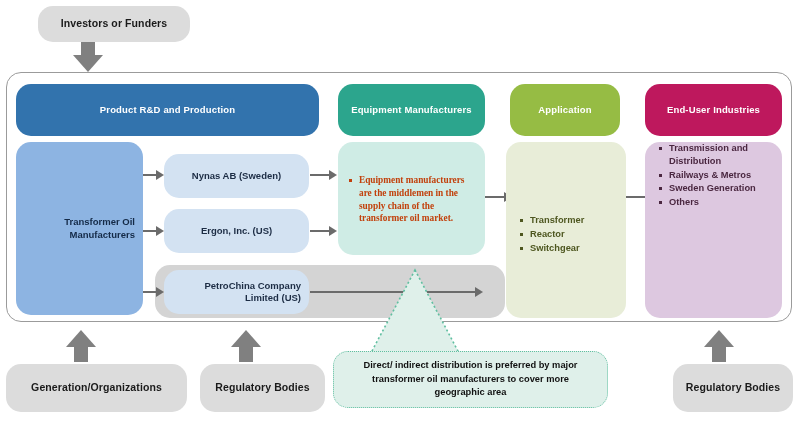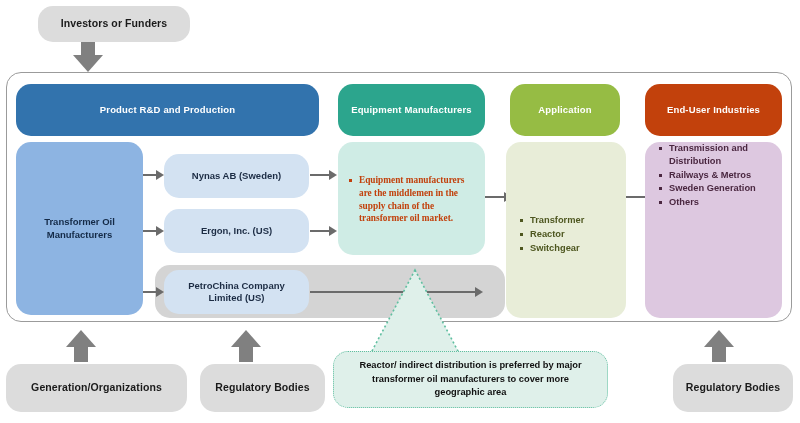--- a/index.html
+++ b/index.html
@@ -45,21 +45,21 @@
     padding: 0 6px;
     line-height: 1.2;
   }
   .panel {
     display: block;
   }
   .sub-box {
     display: flex;
     align-items: center;
     justify-content: center;
-    text-align: center;
+    text-align: right;
     color: #1c2c44;
     font-size: 9.5px;
     font-weight: 600;
     line-height: 1.3;
     padding: 0 8px;
     background: #d3e2f2;
   }
   .frame {
     border: 1px solid #9b9b9b;
     background: transparent;
@@ -223,21 +223,21 @@
       <li>Reactor</li>
       <li>Switchgear</li>
     </ul>
   </div>
 
   <div class="arrow-right" style="left:626px; top:192px; width:28px; height:10px;">
     <div class="arr-line" style="left:0; top:4.3px; width:20px;"></div>
     <div class="arr-head-r" style="left:19px; top:0;"></div>
   </div>
 
-  <div class="abs header-bar" style="left:645px; top:84px; width:137px; height:52px; background:#c2410c;">End-User Industries</div>
+  <div class="abs header-bar" style="left:645px; top:84px; width:137px; height:52px; background:#be185d;">End-User Industries</div>
 
   <div class="abs panel" style="left:645px; top:142px; width:137px; height:176px; background:#ddc8e0;">
     <ul class="bullets plum-text" style="margin-left:14px; margin-right:10px;">
       <li>Transmission and Distribution</li>
       <li>Railways &amp; Metros</li>
       <li>Sweden Generation</li>
       <li>Others</li>
     </ul>
   </div>
 
@@ -259,15 +259,15 @@
   <div class="abs gray-box" style="left:6px; top:364px; width:181px; height:48px;">Generation/Organizations</div>
 
   <div class="abs gray-box" style="left:200px; top:364px; width:125px; height:48px;">Regulatory Bodies</div>
 
   <div class="abs gray-box" style="left:673px; top:364px; width:120px; height:48px;">Regulatory Bodies</div>
 
   <svg class="callout-tail" width="120" height="110" style="left:355px; top:268px;" viewBox="0 0 120 110">
     <polygon points="60,2 112,100 8,100" fill="#dff0ea" stroke="#5fbfa0" stroke-width="1.6" stroke-dasharray="2 2.5"></polygon>
   </svg>
 
-  <div class="abs callout" style="left:333px; top:351px; width:275px; height:57px;">Reactor/ indirect distribution is preferred by major transformer oil manufacturers to cover more geographic area</div>
+  <div class="abs callout" style="left:333px; top:351px; width:275px; height:57px;">Direct/ indirect distribution is preferred by major transformer oil manufacturers to cover more geographic area</div>
 
 </div>
 
 </body></html>

